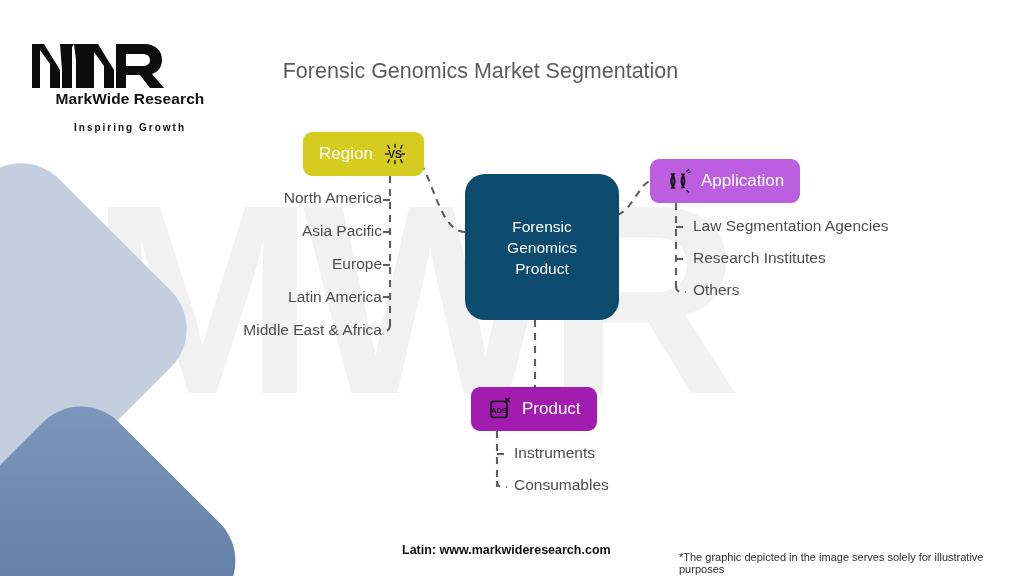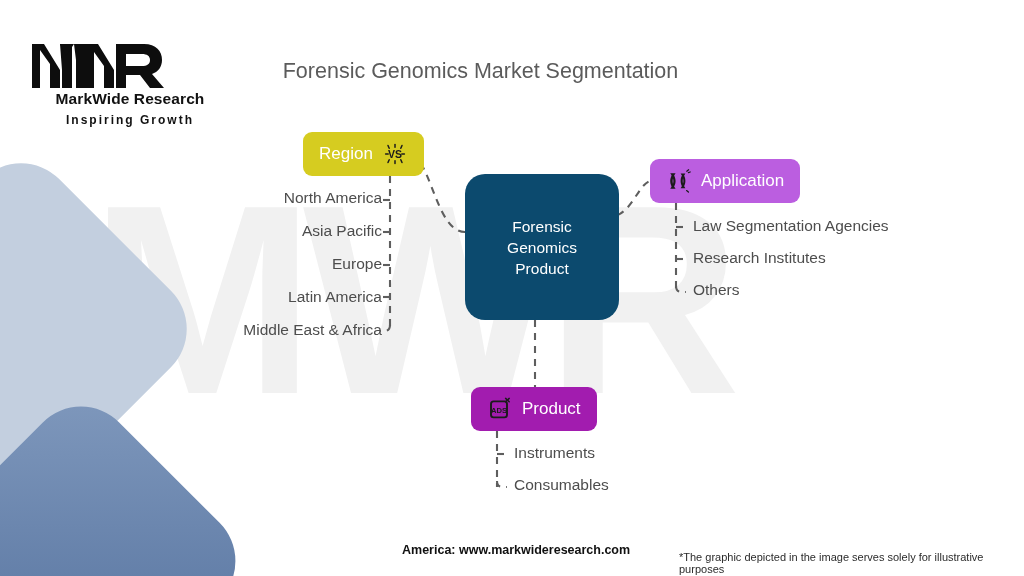--- a/index.html
+++ b/index.html
@@ -68,25 +68,25 @@
   }
   .logo-mark { display: block; }
   .logo-name {
     font-size: 15.5px;
     font-weight: 700;
     color: #111111;
     letter-spacing: 0.1px;
     margin-top: -2px;
   }
   .logo-tag {
-    font-size: 12px;
+    font-size: 10px;
     font-weight: 700;
     color: #111111;
     letter-spacing: 2.0px;
-    margin-top: 5px;
+    margin-top: 14px;
   }
 
   
   #chart-title {
     position: absolute;
     left: 0;
     top: 59px;
     width: 813px;
     text-align: center;
     font-size: 21.5px;
@@ -322,14 +322,14 @@
     </svg>
   </span>
   <span>Product</span>
 </div>
 
 <div class="leaf-list" id="product-leaves">
   <div class="leaf">Instruments</div>
   <div class="leaf">Consumables</div>
 </div>
 
-<div id="source-text">America: www.markwideresearch.com</div>
+<div id="source-text">Latin: www.markwideresearch.com</div>
 <div id="disclaimer-text">*The graphic depicted in the image serves solely for illustrative purposes</div>
 
 </body></html>

